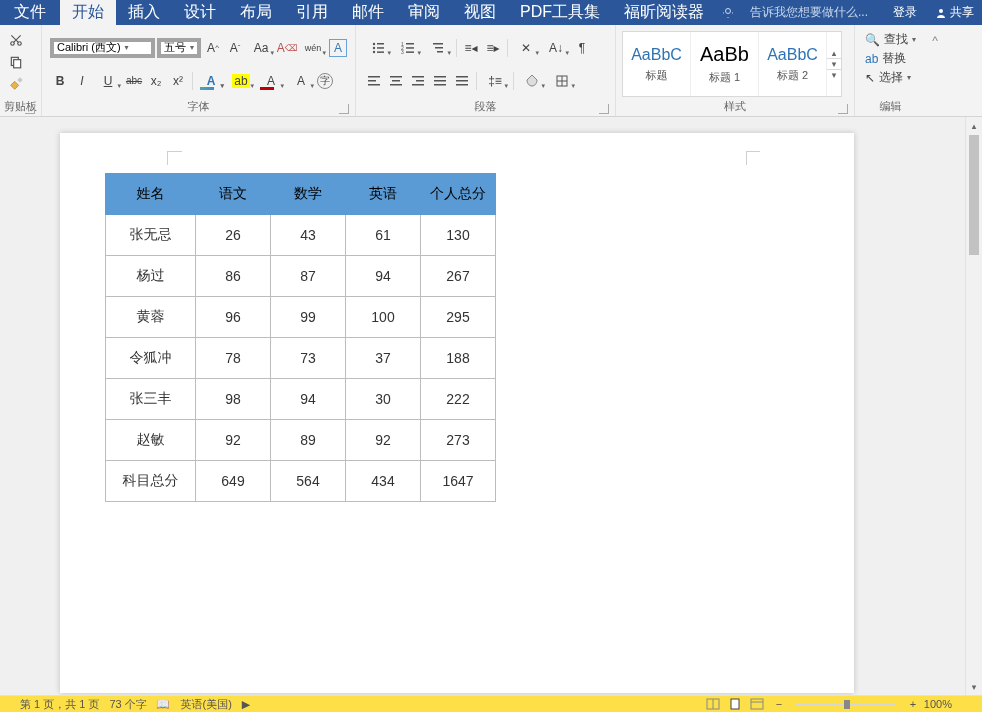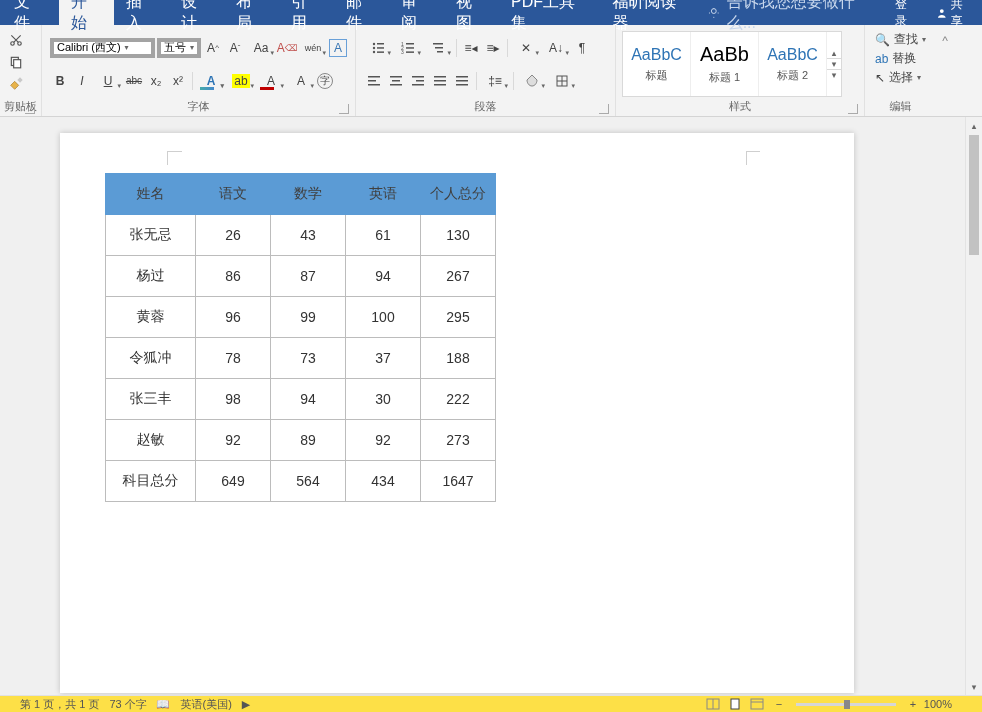--- a/index.html
+++ b/index.html
@@ -4,21 +4,21 @@
 <style>
   * { box-sizing: border-box; margin: 0; padding: 0; }
   body { font-family: "Microsoft YaHei", "Segoe UI", sans-serif; background: #fff; overflow: hidden; width: 982px; height: 712px; position: relative; font-size: 12px; }
   
   
   .titlebar { background: #2b579a; color: #fff; height: 25px; display: flex; align-items: stretch; }
   .tab { padding: 0 12px; display: flex; align-items: center; font-size: 16px; cursor: pointer; }
   .tab.active { background: #f3f3f3; color: #2b579a; }
   .tab.file { background: #2b579a; color:#fff; padding: 0 14px; }
   .titlebar .spacer { flex: 1; }
-  .tell-me { display: flex; align-items: center; color: #c8d7ec; font-size: 16px; gap:7px; padding:0 6px;}
+  .tell-me { display: flex; align-items: center; color: #c8d7ec; font-size: 12px; gap:16px; padding:0 6px;}
   .tell-me svg { width:12px; height:12px; fill:#c8d7ec; }
   .login { padding: 0 10px; display:flex; align-items:center; }
   .share { padding: 0 8px; display:flex; align-items:center; gap:3px;}
   .share svg{width:12px;height:12px;fill:#fff;}
 
   
   .ribbon { background: #f3f3f3; height: 92px; border-bottom: 1px solid #d4d4d4; display:flex; }
   .group { border-right: 1px solid #e1e1e1; padding: 2px 4px 0 4px; display:flex; flex-direction:column; position:relative; }
   .group-body { flex:1; display:flex; }
   .group-label { font-size: 11px; color:#666; text-align:center; padding: 2px 0; position:relative;}
@@ -28,21 +28,21 @@
   .rows { display:flex; flex-direction:column; justify-content:space-around; padding:2px 2px;}
   .row { display:flex; align-items:center; gap:2px; height:22px;}
   .ctl { height:20px; border:4px solid #a3a3a3; background:#fff; font-size:11px; display:flex; align-items:center; padding:0 3px; gap:2px;}
   .ctl.dd::after{content:"▾"; font-size:8px; color:#666; margin-left:2px;}
   .ibtn { width:20px; height:20px; display:flex; align-items:center; justify-content:center; font-size:12px; color:#444; position:relative;}
   .ibtn.dd{ width:28px; }
   .ibtn.dd::after{content:"▾"; font-size:7px; color:#666; position:absolute; right:1px; bottom:1px;}
   .sep{ width:1px; height:18px; background:#d9d9d9; margin:0 2px;}
   .color-bar{ position:absolute; left:3px; bottom:1px; width:14px; height:3px;}
   
-  .style-gal { display:flex; align-items:center; background:#fff; border:1px solid #d9d9d9; height:66px; margin:2px 16px 0 0;}
+  .style-gal { display:flex; align-items:center; background:#fff; border:1px solid #d9d9d9; height:66px; margin:2px 6px 0 0;}
   .style-item{ width:68px; height:64px; border-right:1px solid #eee; display:flex; flex-direction:column; align-items:center; justify-content:center;}
   .style-item .prev{ color:#2e74b5; font-size:16px;}
   .style-item .prev.big{font-size:20px; color:#000;}
   .style-item .nm{ font-size:11px; color:#555; margin-top:4px;}
   .gal-controls{width:14px; display:flex; flex-direction:column;}
   .gal-controls div{flex:1; border-top:1px solid #d9d9d9; display:flex; align-items:center; justify-content:center; font-size:9px; color:#666;}
   .gal-controls div:first-child{border-top:none;}
   
   .edit-col{ display:flex; flex-direction:column; gap:2px; padding:4px 6px 0 6px;}
   .edit-item{ display:flex; align-items:center; gap:4px; font-size:12px; color:#444;}
@@ -54,21 +54,21 @@
   .scroll-v .arr{height:17px; display:flex; align-items:center; justify-content:center; font-size:9px; color:#666;}
   .scroll-v .thumb{background:#c2c2c2; margin:1px 3px; flex:0 0 120px;}
   .scroll-v .track{flex:1;}
   .page{ background:#fff; margin:16px auto 16px 60px; width:794px; min-height:560px; box-shadow:0 0 6px rgba(0,0,0,.2); position:relative; padding:40px 30px;}
   
   .mk{position:absolute; color:#bfbfbf;}
   .mk div{position:absolute; background:#cfcfcf;}
 
   table.doc { border-collapse:collapse; margin-left:15px;}
   table.doc th, table.doc td{ border:1px solid #bcbcbc; text-align:center; font-size:14px; color:#333; width:75px; height:41px;}
-  table.doc th{ background:#5b9bd5; color:#404040; font-weight:normal; border-color:#5b9bd5;}
+  table.doc th{ background:#5b9bd5; color:#000000; font-weight:normal; border-color:#5b9bd5;}
   table.doc td:first-child, table.doc th:first-child{width:90px;}
   table.doc tr:last-child td{font-weight:normal;}
   .sp-err{border-bottom:2px dotted #d00;}
 
   
   .status{position:absolute; left:0; right:0; bottom:0; height:17px; background:#fde047; border-top:1px solid #e1e1e1; display:flex; align-items:center; font-size:11px; color:#555; padding:0 20px;}
   .status .s-item{margin-right:10px; display:flex; align-items:center; gap:3px;}
   .status .spacer{flex:1;}
   .view-btn{width:22px; height:14px; display:flex; align-items:center; justify-content:center;}
   .zoom-track{width:100px; height:3px; background:#d6d6d6; position:relative; margin:0 6px;}

